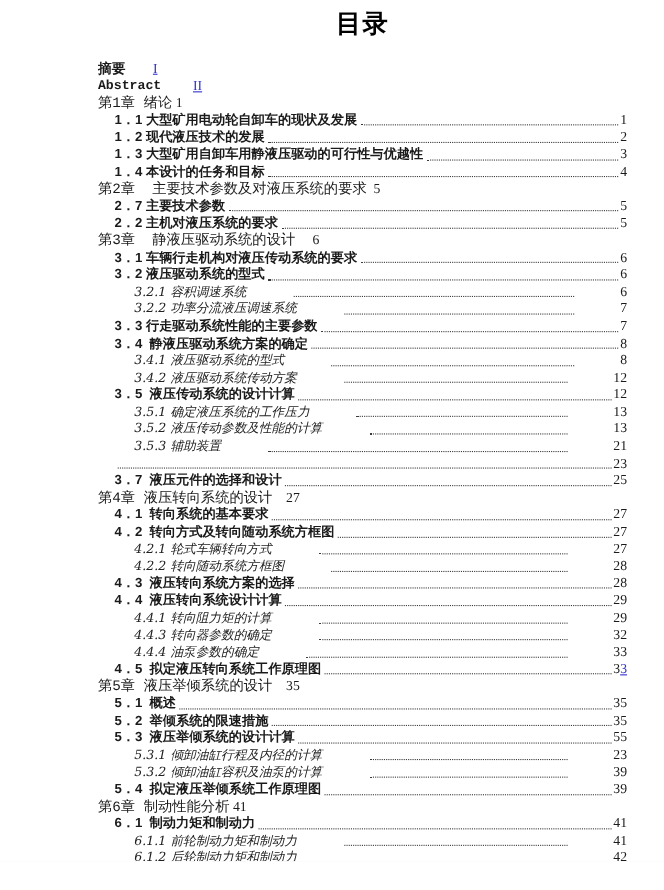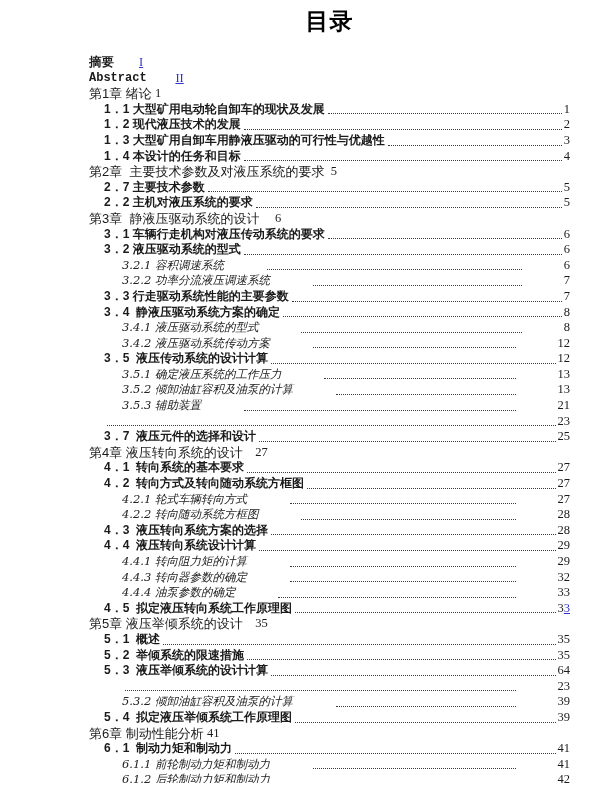--- a/index.html
+++ b/index.html
@@ -33,21 +33,21 @@
     line-height: 15.6px;
     font-size: 12.5px;
     white-space: pre;
     overflow: hidden;
   }
   .row .lbl { flex: 0 0 auto; }
   
   .row.front .lbl { font-family: "Liberation Serif", serif; font-weight: bold; font-size: 12.5px; }
   .row.front.mono .lbl { font-family: "Liberation Mono", monospace; font-size: 12px; }
   
-  .row.ch .lbl { font-family: Liberation Sans, sans-serif; font-size: 13px; }
+  .row.ch .lbl { font-family: Liberation Mono, monospace; font-size: 13px; }
   
   .row.s2 { padding-left: 15px; }
   .row.s2 .lbl { font-family: "Liberation Sans", sans-serif; font-weight: bold; font-size: 12px; }
   
   .row.s3 { padding-left: 33px; gap: 40px; }
   .row.s3 .lbl { font-family: "DejaVu Serif", serif; font-style: italic; font-size: 11.5px; color: #222; }
   .leader {
     flex: 1 1 auto;
     min-width: 8px;
     border-bottom: 1.4px dotted #3a3a3a;
@@ -82,40 +82,40 @@
       <div class="row s2"><span class="lbl">3．1 车辆行走机构对液压传动系统的要求</span><span class="leader"></span><span class="pg">6</span></div>
       <div class="row s2"><span class="lbl">3．2 液压驱动系统的型式</span><span class="leader"></span><span class="pg">6</span></div>
       <div class="row s3"><span class="lbl">3.2.1 容积调速系统</span><span class="leader"></span><span class="pg">6</span></div>
       <div class="row s3"><span class="lbl">3.2.2 功率分流液压调速系统</span><span class="leader"></span><span class="pg">7</span></div>
       <div class="row s2"><span class="lbl">3．3 行走驱动系统性能的主要参数</span><span class="leader"></span><span class="pg">7</span></div>
       <div class="row s2"><span class="lbl">3．4  静液压驱动系统方案的确定</span><span class="leader"></span><span class="pg">8</span></div>
       <div class="row s3"><span class="lbl">3.4.1 液压驱动系统的型式</span><span class="leader"></span><span class="pg">8</span></div>
       <div class="row s3"><span class="lbl">3.4.2 液压驱动系统传动方案</span><span class="leader"></span><span class="pg">12</span></div>
       <div class="row s2"><span class="lbl">3．5  液压传动系统的设计计算</span><span class="leader"></span><span class="pg">12</span></div>
       <div class="row s3"><span class="lbl">3.5.1 确定液压系统的工作压力</span><span class="leader"></span><span class="pg">13</span></div>
-      <div class="row s3"><span class="lbl">3.5.2 倾卸油缸容积及油泵的计算</span><span class="leader"></span><span class="pg">13</span></div>
+      <div class="row s3"><span class="lbl">3.5.2 液压传动参数及性能的计算</span><span class="leader"></span><span class="pg">13</span></div>
       <div class="row s3"><span class="lbl">3.5.3 辅助装置</span><span class="leader"></span><span class="pg">21</span></div>
       <div class="row s2"><span class="leader"></span><span class="pg">23</span></div>
       <div class="row s2"><span class="lbl">3．7  液压元件的选择和设计</span><span class="leader"></span><span class="pg">25</span></div>
       <div class="row ch"><span class="lbl">第4章 液压转向系统的设计</span><span class="pg">    27</span></div>
       <div class="row s2"><span class="lbl">4．1  转向系统的基本要求</span><span class="leader"></span><span class="pg">27</span></div>
       <div class="row s2"><span class="lbl">4．2  转向方式及转向随动系统方框图</span><span class="leader"></span><span class="pg">27</span></div>
       <div class="row s3"><span class="lbl">4.2.1 轮式车辆转向方式</span><span class="leader"></span><span class="pg">27</span></div>
       <div class="row s3"><span class="lbl">4.2.2 转向随动系统方框图</span><span class="leader"></span><span class="pg">28</span></div>
       <div class="row s2"><span class="lbl">4．3  液压转向系统方案的选择</span><span class="leader"></span><span class="pg">28</span></div>
       <div class="row s2"><span class="lbl">4．4  液压转向系统设计计算</span><span class="leader"></span><span class="pg">29</span></div>
       <div class="row s3"><span class="lbl">4.4.1 转向阻力矩的计算</span><span class="leader"></span><span class="pg">29</span></div>
       <div class="row s3"><span class="lbl">4.4.3 转向器参数的确定</span><span class="leader"></span><span class="pg">32</span></div>
       <div class="row s3"><span class="lbl">4.4.4 油泵参数的确定</span><span class="leader"></span><span class="pg">33</span></div>
       <div class="row s2"><span class="lbl">4．5  拟定液压转向系统工作原理图</span><span class="leader"></span><span class="pg">3</span><span class="pg lnk">3</span></div>
       <div class="row ch"><span class="lbl">第5章 液压举倾系统的设计</span><span class="pg">    35</span></div>
       <div class="row s2"><span class="lbl">5．1  概述</span><span class="leader"></span><span class="pg">35</span></div>
       <div class="row s2"><span class="lbl">5．2  举倾系统的限速措施</span><span class="leader"></span><span class="pg">35</span></div>
-      <div class="row s2"><span class="lbl">5．3  液压举倾系统的设计计算</span><span class="leader"></span><span class="pg">64</span></div>
-      <div class="row s3"><span class="leader"></span><span class="pg">23</span></div>
+      <div class="row s2"><span class="lbl">5．3  液压举倾系统的设计计算</span><span class="leader"></span><span class="pg">55</span></div>
+      <div class="row s3"><span class="lbl">5.3.1 倾卸油缸行程及内径的计算</span><span class="leader"></span><span class="pg">23</span></div>
       <div class="row s3"><span class="lbl">5.3.2 倾卸油缸容积及油泵的计算</span><span class="leader"></span><span class="pg">39</span></div>
       <div class="row s2"><span class="lbl">5．4  拟定液压举倾系统工作原理图</span><span class="leader"></span><span class="pg">39</span></div>
       <div class="row ch"><span class="lbl">第6章 制动性能分析</span><span class="pg"> 41</span></div>
       <div class="row s2"><span class="lbl">6．1  制动力矩和制动力</span><span class="leader"></span><span class="pg">41</span></div>
       <div class="row s3"><span class="lbl">6.1.1 前轮制动力矩和制动力</span><span class="leader"></span><span class="pg">41</span></div>
       <div class="row s3"><span class="lbl">6.1.2 后轮制动力矩和制动力</span><span class="leader"></span><span class="pg">42</span></div>
     </div>
 </div>
 
 </body></html>

